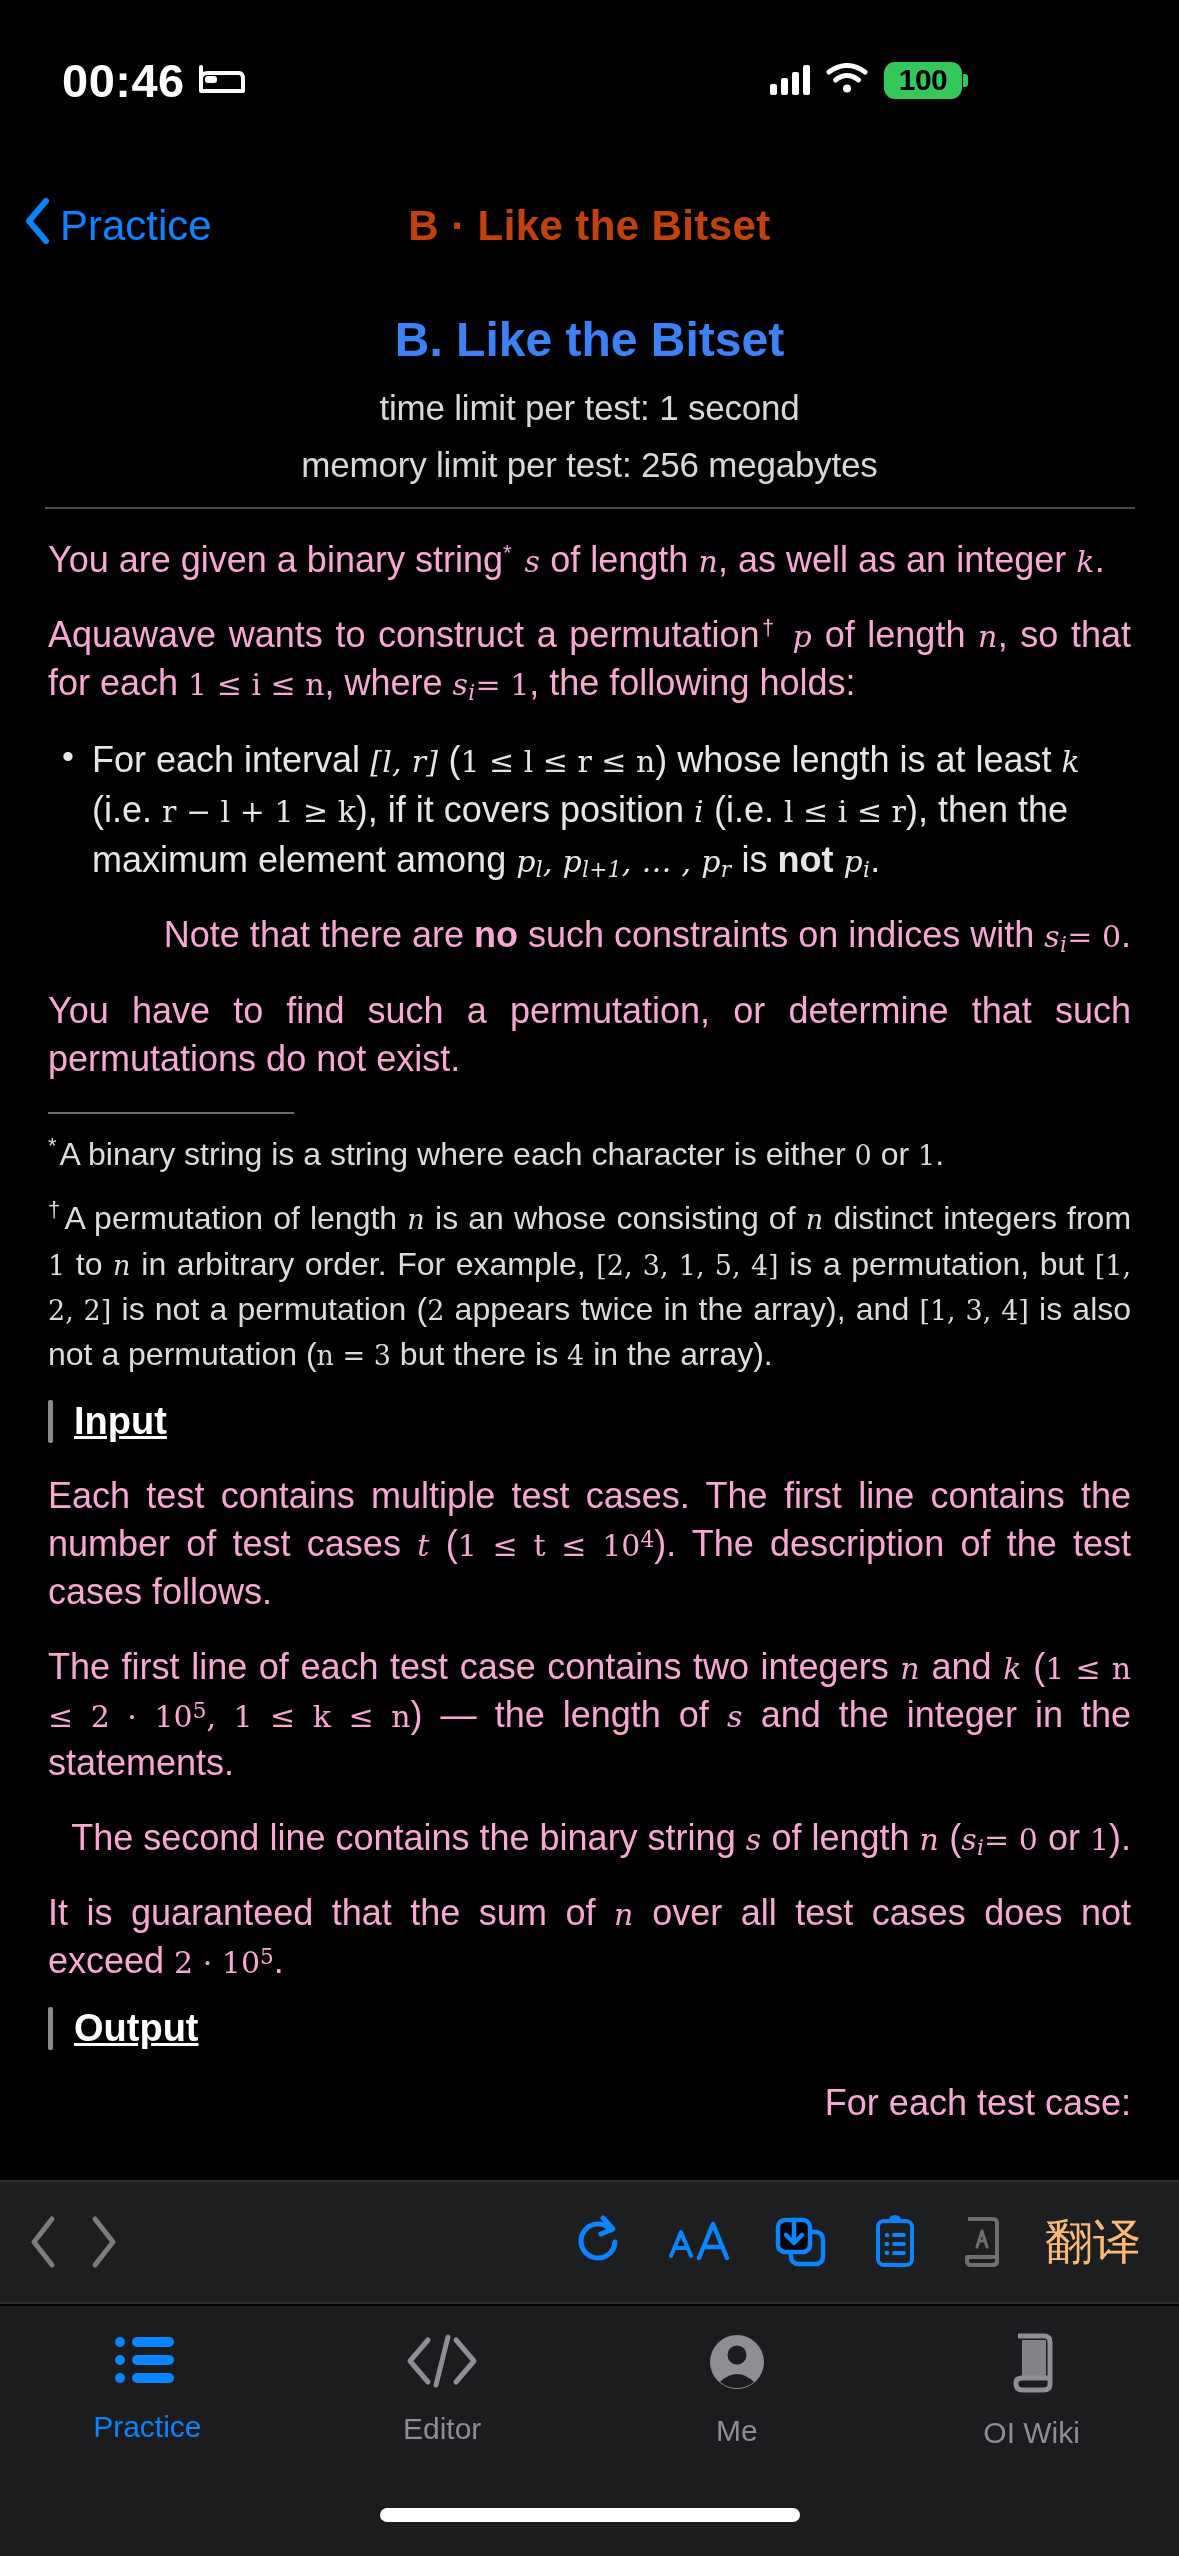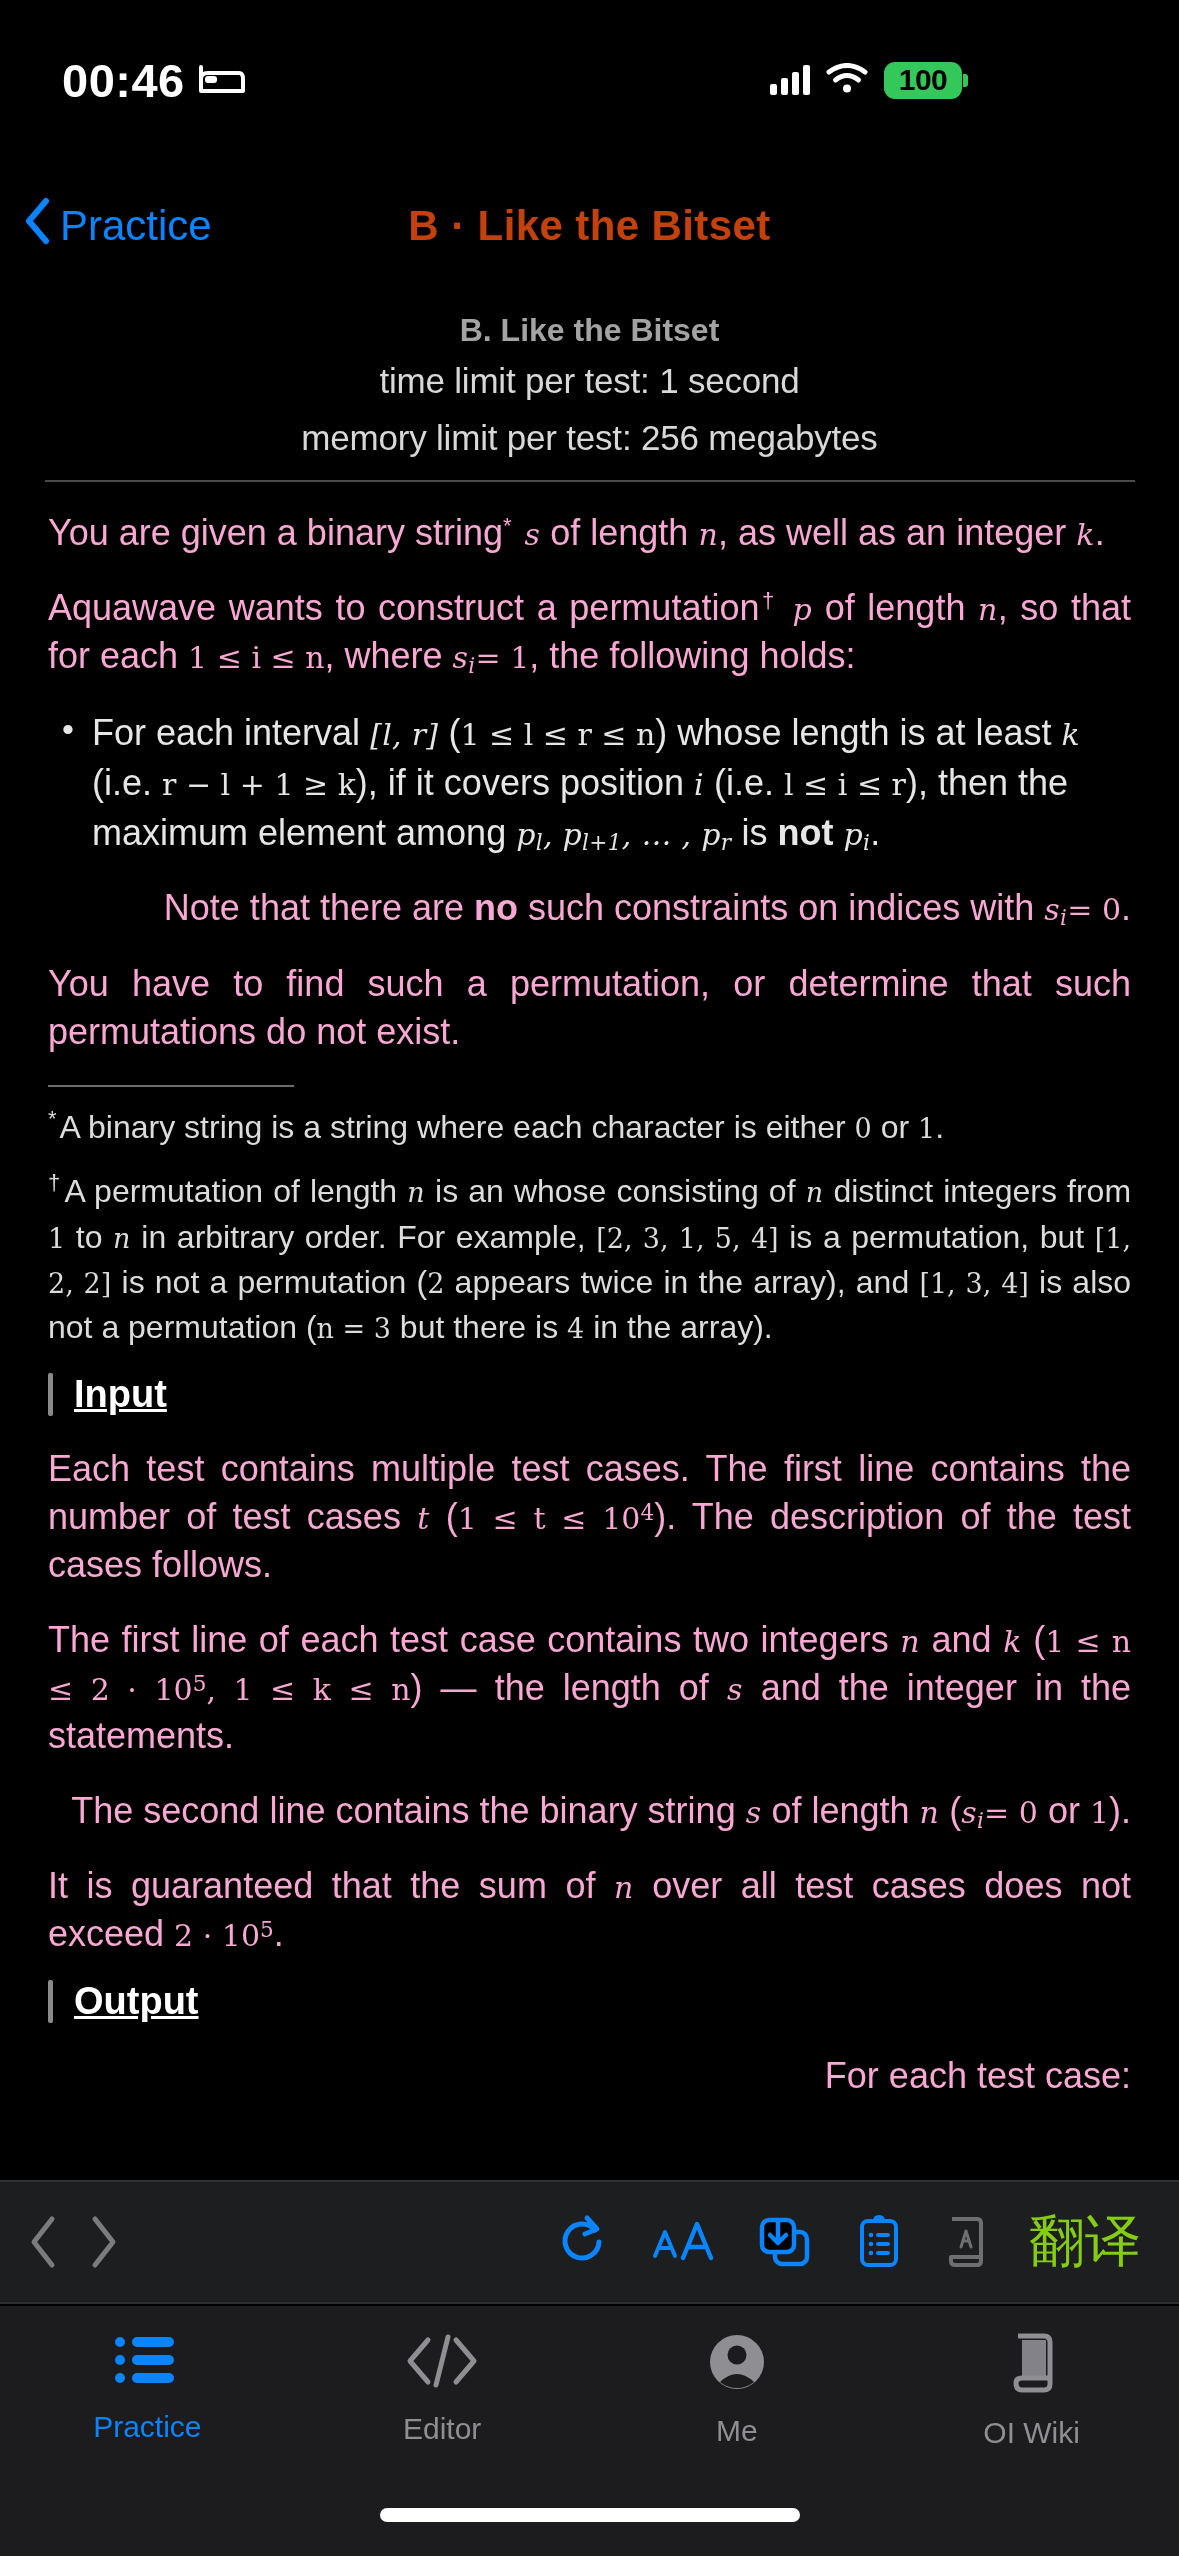--- a/index.html
+++ b/index.html
@@ -51,21 +51,21 @@
     color:#c2410c; font-size:42px; font-weight:700; letter-spacing:0.4px;
     pointer-events:none;
   }
 
   
   .content{
     position:absolute; top:284px; left:0; width:1179px; height:1896px;
     background:#000; overflow:hidden;
   }
   .prob-head{ padding:28px 0 0; text-align:center; }
-  .prob-title{ color:#a3a3a3; font-size:32px; font-weight:700; margin-bottom:12px; }
+  .prob-title{ color:#3b82f6; font-size:48px; font-weight:700; margin-bottom:21px; }
   .prob-limit{ color:#d8d8d8; font-size:35px; margin-bottom:17px; letter-spacing:-0.2px;}
   .head-rule{ width:1090px; height:2px; background:#4a4a4a; margin:22px auto 0; }
 
   .body-wrap{ padding:0 48px; }
   p.para{
     color:#f9a8d4; font-size:36px; line-height:1.33;
     margin-top:27px; text-align:justify; text-justify:inter-word;
   }
   p.para.nojust{ text-align:right; }
   ul.blist{ list-style:none; margin-top:28px; }
@@ -105,21 +105,21 @@
 
   
   .webtoolbar{
     position:absolute; top:2180px; left:0; width:1179px; height:124px;
     background:#1d1e20; border-top:2px solid #2e2f31; border-bottom:2px solid #2e2f31;
     display:flex; align-items:center;
   }
   .tb-nav{ display:flex; align-items:center; gap:26px; margin-left:26px; }
   .tb-btn{ display:flex; align-items:center; justify-content:center; cursor:pointer; }
   .tb-actions{ margin-left:auto; display:flex; align-items:center; gap:40px; margin-right:38px; }
-  .tr-text{ color:#84cc16; font-size:56px; font-family:Liberation Mono, monospace; }
+  .tr-text{ color:#fdba74; font-size:48px; font-family:Liberation Mono, monospace; }
 
   
   .tabbar{
     position:absolute; top:2306px; left:0; width:1179px; height:250px;
     background:#1c1c1e; display:flex; align-items:flex-start; padding-top:26px;
   }
   .tab{
     flex:1; display:flex; flex-direction:column; align-items:center; gap:18px; cursor:pointer;
   }
   .tab-label{ font-size:30px; color:#8e8e93; }

